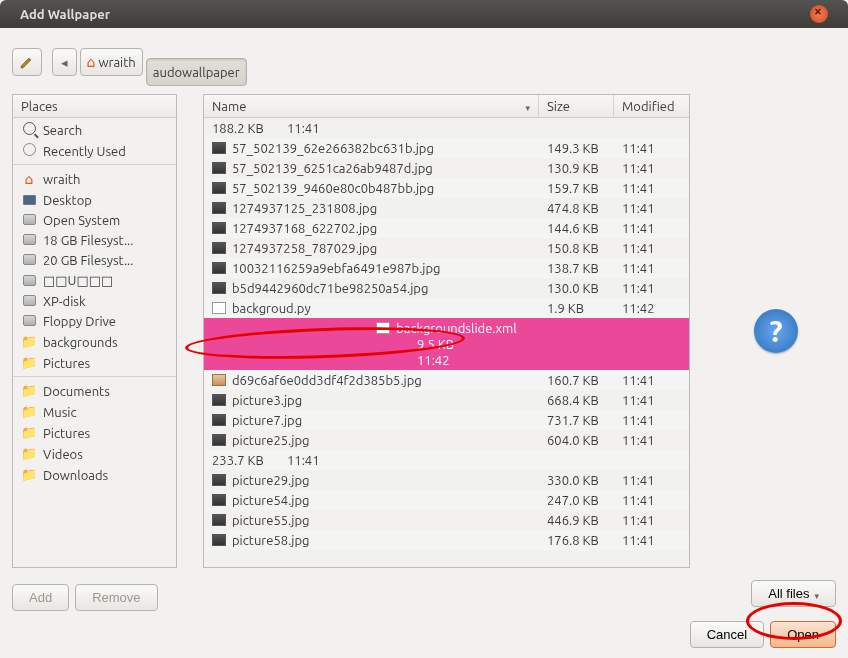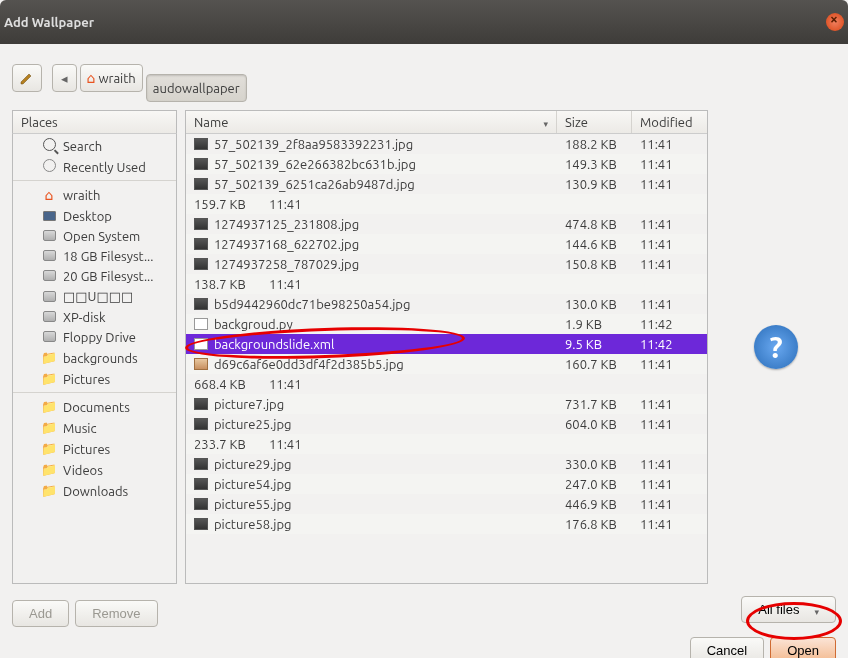--- a/index.html
+++ b/index.html
@@ -1,56 +1,56 @@
 <!DOCTYPE html>
 <html><head>
 <meta charset="utf-8">
 <style>
 * { box-sizing: border-box; margin: 0; padding: 0; }
 body { font-family: "Ubuntu", "DejaVu Sans", sans-serif; font-size: 13px; background: #f2f1f0; color: #3c3c3c; width: 848px; height: 658px; position: relative; overflow: hidden; }
-.titlebar { background: linear-gradient(#555350, #3e3c39); height: 44px; display: flex; align-items: center; padding: 0 4px; border-top-left-radius: 6px; border-top-right-radius: 6px; }
+.titlebar { background: linear-gradient(#555350, #3e3c39); height: 28px; display: flex; align-items: center; padding: 0 20px; border-top-left-radius: 6px; border-top-right-radius: 6px; }
 .titlebar .title { color: #ddd; font-weight: bold; flex: 1; font-size: 13px; }
 .titlebar .close { width: 18px; height: 18px; border-radius: 50%; background: radial-gradient(#f08060, #d94412); position: relative; cursor: pointer; }
 .titlebar .close::after { content:"×"; color:#5a1d00; font-size:14px; position:absolute; top:-2px; left:4px; font-weight:bold; }
 .dialog-inner { padding: 10px 12px 12px 12px; height: 632px; display: flex; flex-direction: column; }
 .toolbar-row { display: flex; align-items: center; gap: 3px; margin-bottom: 8px; }
 .tbtn { border: 1px solid #b6b3ac; background: linear-gradient(#fafaf8,#e8e6e2); border-radius: 4px; padding: 3px 6px; height: 28px; display:inline-flex; align-items:center; justify-content:center; gap:3px; cursor:pointer; }
 .tbtn.pressed { background: linear-gradient(#e2dfda,#d6d3cc); box-shadow: inset 0 1px 2px rgba(0,0,0,0.15); margin-top: 20px; }
 .home-icon { color:#e95420; font-size:14px; }
-.content-row { flex:1; display:flex; gap:8px; }
+.content-row { flex:1; display:flex; gap:26px; }
 .places { width: 165px; display:flex; flex-direction:column; }
 .places-header { border:1px solid #bbb; border-bottom:1px solid #ccc; background:linear-gradient(#f8f7f5,#eceae6); padding:4px 8px; font-weight:normal; }
 .places-list { border:1px solid #bbb; border-top:none; flex:1; padding:1px 0; overflow:hidden; }
-.place-item { display:flex; align-items:center; gap:6px; padding:3px 8px; cursor:pointer;margin-left:20px; }
+.place-item { display:flex; align-items:center; gap:6px; padding:3px 8px; cursor:pointer; }
 .place-sep { height:1px; background:#d5d3cf; margin:3px 0; }
 .place-ico { width:16px; text-align:center; font-size:13px; }
 .filelist { flex:1; display:flex; flex-direction:column; border:1px solid #bbb; min-width:0; }
 .fl-headers { display:flex; background:linear-gradient(#f8f7f5,#eceae6); border-bottom:1px solid #ccc; }
 .fl-headers .col { padding:4px 8px; border-right:1px solid #d5d3cf; display:flex; align-items:flex-end; justify-content:space-between; }
 .col-name { flex:1; }
 .col-size { width:75px; }
 .col-mod { width:75px; border-right:none !important; }
 .fl-rows { flex:1; overflow:hidden; }
 .fl-row { display:flex; padding:2px 0; align-items:center; }
 .fl-row.alt { background:#f4f4f2;align-items:center; }
-.fl-row.selected { background:#6d28d9; color:#fff; }
+.fl-row.selected { background:#ec4899; color:#fff;flex-direction:column; }
 .fl-row .cname { flex:1; padding:1px 8px; display:flex; align-items:center; gap:6px; overflow:hidden; }
 .fl-row .csize { width:75px; padding:1px 8px; }
 .fl-row .cmod { width:75px; padding:1px 8px; }
 .fico { width:14px; height:12px; display:inline-block; }
 .fico.img { background:linear-gradient(#555,#333); border:1px solid #555; }
 .fico.txt { background:#fff; border:1px solid #999; }
 .rightcol { width:120px; display:flex; align-items:center; justify-content:center; }
 .help-icon { width:44px; height:44px; border-radius:50%; background:radial-gradient(#69a8f0,#2a6db8); display:flex; align-items:center; justify-content:center; color:#fff; font-size:30px; font-weight:bold; box-shadow:0 1px 2px rgba(0,0,0,.3); }
 .btn-row-left { display:flex; gap:6px; margin-top:8px; align-items:center; }
 .btn-row-bottom { display:flex; justify-content:flex-end; gap:6px; margin-top:10px; align-items:center; }
 .gbtn { border:1px solid #b6b3ac; background:linear-gradient(#fafaf8,#e8e6e2); border-radius:4px; padding:5px 16px; font-size:13px; cursor:pointer; }
 .gbtn:disabled { color:#9a9891; }
 .gbtn.primary { background:linear-gradient(#fbe4d6,#f3b88c); border-color:#cf6b33; }
-.filter-btn { display:flex; align-items:flex-end; gap:15px;margin-left:40px; }
+.filter-btn { display:flex; align-items:flex-end; gap:5px;margin-left:40px; }
 .tri-down { font-size:9px; color:#666; }
 .red-ellipse { position:absolute; border:3px solid #e60000; border-radius:50%; pointer-events:none; }
 .red-e1 { top:328px; left:185px; width:280px; height:30px; transform:rotate(-2deg); }
 .red-e2 { top:602px; left:746px; width:96px; height:38px; }
 .magnify { display:inline-block; width:13px; height:13px; border:1.5px solid #555; border-radius:50%; position:relative; }
 .magnify::after { content:""; position:absolute; width:5px; height:1.5px; background:#555; bottom:-2px; right:-4px; transform:rotate(45deg); }
 .clock-ico { display:inline-block; width:13px; height:13px; border:1px solid #888; border-radius:50%; position:relative; }
 .disk-ico { display:inline-block; width:13px; height:11px; background:linear-gradient(#d8d8d8,#b0b0b0); border:1px solid #888; border-radius:2px; }
 .folder-ico { color:#e08030; }
 .monitor-ico { display:inline-block; width:13px; height:10px; border:1px solid #777; border-radius:1px; background:#49658a; }
@@ -170,44 +170,44 @@
         </div>
         <div class="col col-size">
             <span>Size</span>
           </div>
         <div class="col col-mod">
             <span>Modified</span>
           </div>
       </div>
       <div class="fl-rows" id="fl-rows">
           <div class="fl-row">
-            <div class="cname">
-              <span class="fico img"></span>
-              <span>57_502139_2f8aa9583392231.jpg</span>
-            </div>
             <div class="csize">188.2 KB</div>
             <div class="cmod">11:41</div>
           </div>
           <div class="fl-row alt">
             <div class="cname">
               <span class="fico img"></span>
               <span>57_502139_62e266382bc631b.jpg</span>
             </div>
             <div class="csize">149.3 KB</div>
             <div class="cmod">11:41</div>
           </div>
           <div class="fl-row">
             <div class="cname">
               <span class="fico img"></span>
               <span>57_502139_6251ca26ab9487d.jpg</span>
             </div>
             <div class="csize">130.9 KB</div>
             <div class="cmod">11:41</div>
           </div>
           <div class="fl-row alt">
+            <div class="cname">
+              <span class="fico img"></span>
+              <span>57_502139_9460e80c0b487bb.jpg</span>
+            </div>
             <div class="csize">159.7 KB</div>
             <div class="cmod">11:41</div>
           </div>
           <div class="fl-row">
             <div class="cname">
               <span class="fico img"></span>
               <span>1274937125_231808.jpg</span>
             </div>
             <div class="csize">474.8 KB</div>
             <div class="cmod">11:41</div>
@@ -222,20 +222,24 @@
           </div>
           <div class="fl-row">
             <div class="cname">
               <span class="fico img"></span>
               <span>1274937258_787029.jpg</span>
             </div>
             <div class="csize">150.8 KB</div>
             <div class="cmod">11:41</div>
           </div>
           <div class="fl-row alt">
+            <div class="cname">
+              <span class="fico img"></span>
+              <span>10032116259a9ebfa6491e987b.jpg</span>
+            </div>
             <div class="csize">138.7 KB</div>
             <div class="cmod">11:41</div>
           </div>
           <div class="fl-row">
             <div class="cname">
               <span class="fico img"></span>
               <span>b5d9442960dc71be98250a54.jpg</span>
             </div>
             <div class="csize">130.0 KB</div>
             <div class="cmod">11:41</div>
@@ -258,20 +262,24 @@
           </div>
           <div class="fl-row alt">
             <div class="cname">
               <span class="fico" style="background:linear-gradient(#e8c8a0,#c89060);border:1px solid #a07040"></span>
               <span>d69c6af6e0dd3df4f2d385b5.jpg</span>
             </div>
             <div class="csize">160.7 KB</div>
             <div class="cmod">11:41</div>
           </div>
           <div class="fl-row">
+            <div class="cname">
+              <span class="fico img"></span>
+              <span>picture3.jpg</span>
+            </div>
             <div class="csize">668.4 KB</div>
             <div class="cmod">11:41</div>
           </div>
           <div class="fl-row alt">
             <div class="cname">
               <span class="fico img"></span>
               <span>picture7.jpg</span>
             </div>
             <div class="csize">731.7 KB</div>
             <div class="cmod">11:41</div>

